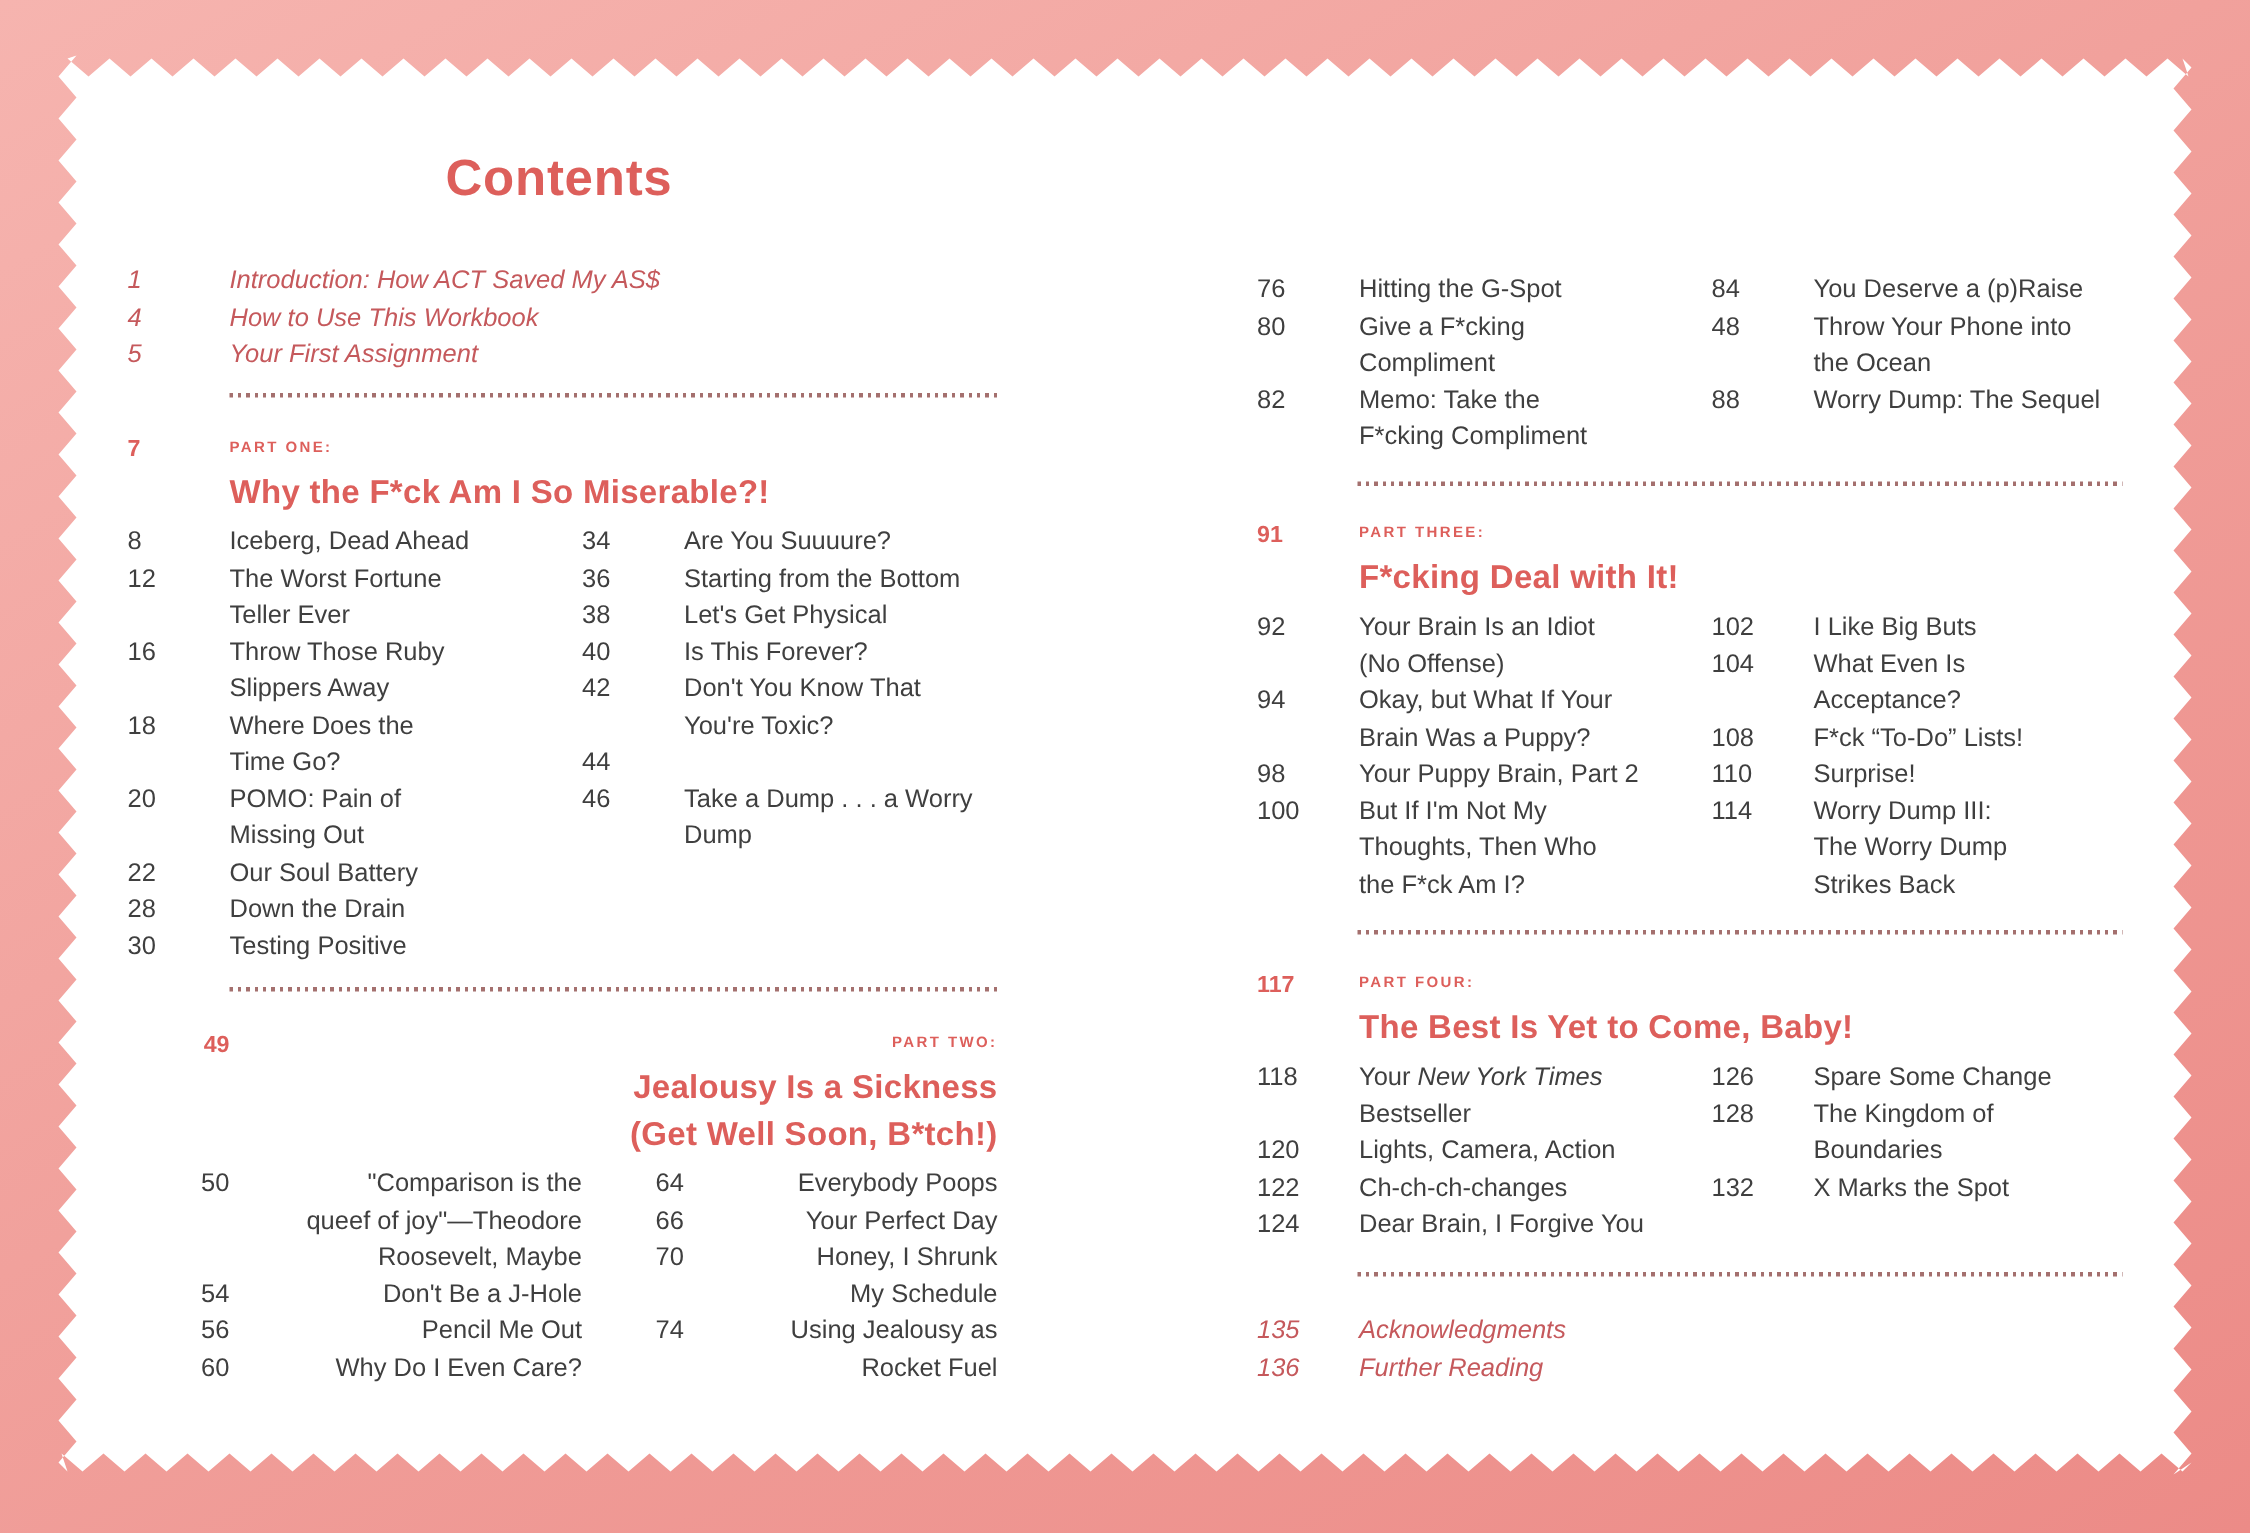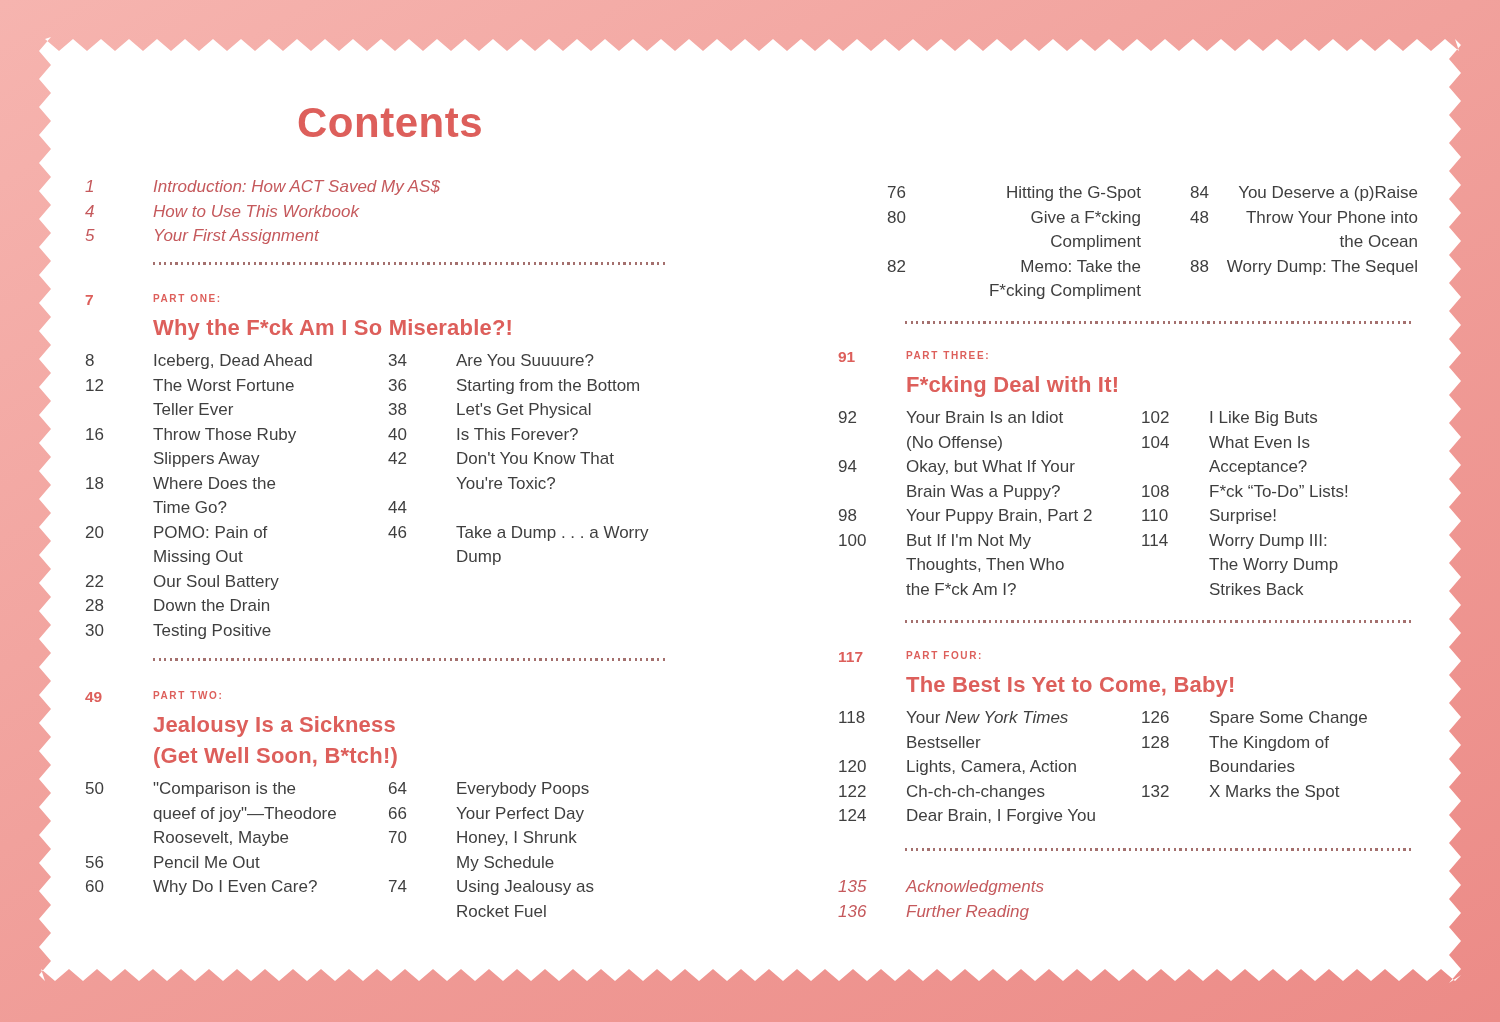--- a/index.html
+++ b/index.html
@@ -15,21 +15,21 @@
   body{background:#ec8b87;}
   .spread{
     position:relative;width:1500px;height:1022px;overflow:hidden;
     background:linear-gradient(150deg,var(--pink-light) 0%,#f1a19c 45%,var(--pink-dark) 100%);
     font-family:"Liberation Sans","DejaVu Sans",sans-serif;
     color:var(--ink);
   }
   #zz{position:absolute;left:0;top:0;width:1500px;height:1022px;}
   .abs{position:absolute;}
   .title{
-    margin:0;font-size:42px;font-weight:bold;line-height:1;
+    margin:0;font-size:34px;font-weight:bold;line-height:1;
     color:var(--coral);letter-spacing:.5px;
   }
   
   .entry{display:grid;grid-template-columns:68px 1fr;font-size:17px;line-height:24.5px;color:var(--ink);}
   .enum{color:var(--ink);}
   .etitle{white-space:pre-line;}
   
   .matter .entry,.matter .enum,.matter .etitle{color:var(--rose);font-style:italic;}
   
   .part-head{display:grid;grid-template-columns:68px 1fr;}
@@ -142,36 +142,40 @@
           <div class="entry">
             <span class="enum">46</span>
             <span class="etitle">Take a Dump . . . a Worry<br>Dump</span>
           </div>
         </div>
     </div>
   </div>
 
   <div class="dotdiv abs" style="left:153px;top:658px;width:512px;"></div>
 
-  <div class="abs" style="left:85px;top:687px;width:580px;">
+  <div class="abs" style="left:85px;top:687px;width:580px;text-align:right;">
     <div class="part-head">
       <span class="pnum">49</span>
       <div>
         <div class="plabel">PART TWO:</div>
         <div class="ptitle">Jealousy Is a Sickness
 (Get Well Soon, B*tch!)</div>
       </div>
     </div>
     <div class="subcols">
       <div class="subcol-a">
           <div class="entry">
             <span class="enum">50</span>
             <span class="etitle">"Comparison is the<br>queef of joy"—Theodore<br>Roosevelt, Maybe</span>
           </div>
           <div class="entry">
+            <span class="enum">54</span>
+            <span class="etitle">Don't Be a J-Hole</span>
+          </div>
+          <div class="entry">
             <span class="enum">56</span>
             <span class="etitle">Pencil Me Out</span>
           </div>
           <div class="entry">
             <span class="enum">60</span>
             <span class="etitle">Why Do I Even Care?</span>
           </div>
         </div>
       <div class="subcol-b">
           <div class="entry">
@@ -187,21 +191,21 @@
             <span class="etitle">Honey, I Shrunk<br>My Schedule</span>
           </div>
           <div class="entry">
             <span class="enum">74</span>
             <span class="etitle">Using Jealousy as<br>Rocket Fuel</span>
           </div>
         </div>
     </div>
   </div>
 
-  <div class="abs" style="left:838px;top:181px;width:580px;text-align:right;">
+  <div class="abs" style="left:838px;top:181px;width:580px;">
     <div class="subcols" style="margin-top:0;">
       <div class="subcol-a">
           <div class="entry">
             <span class="enum">76</span>
             <span class="etitle">Hitting the G-Spot</span>
           </div>
           <div class="entry">
             <span class="enum">80</span>
             <span class="etitle">Give a F*cking<br>Compliment</span>
           </div>

